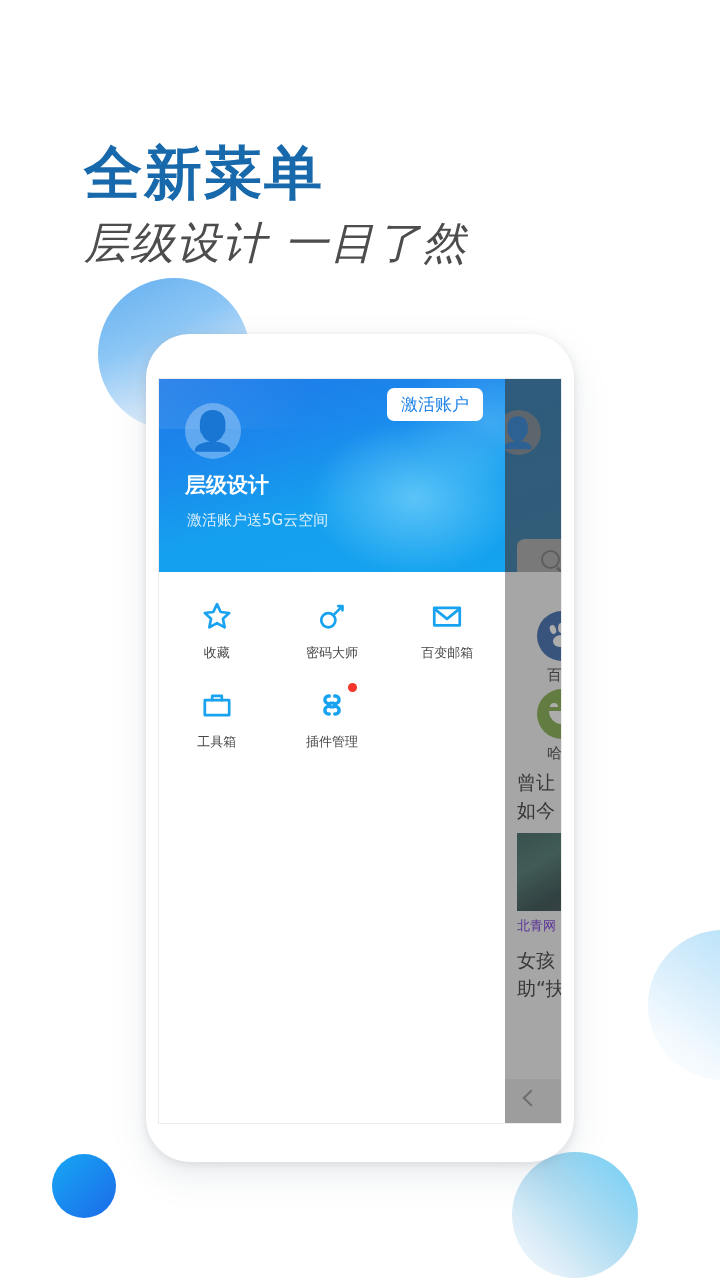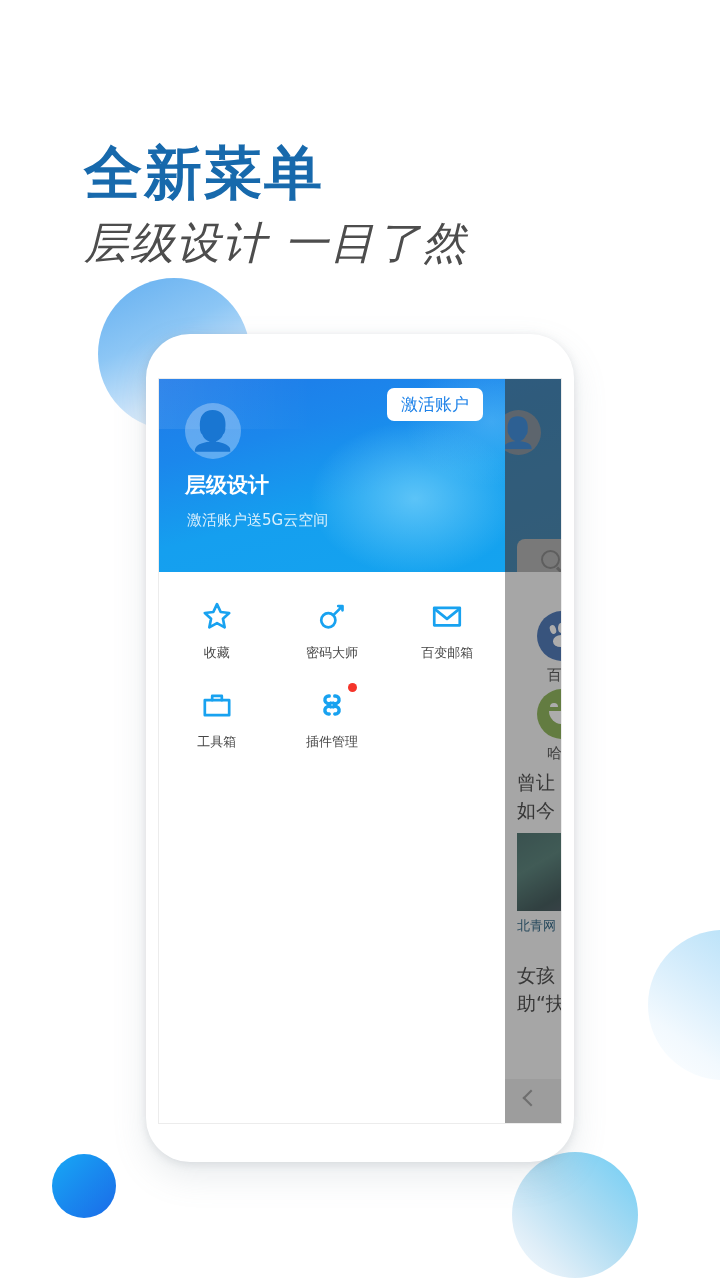--- a/index.html
+++ b/index.html
@@ -101,22 +101,22 @@
   .smile i { position:absolute; background:#fff; display:block; }
   .smile .e1 { width:8px; height:4px; left:3px;  top:2px; border-radius:4px 4px 0 0; }
   .smile .m  { width:26px; height:13px; left:2px; top:10px; border-radius:0 0 13px 13px; }
 
   #bg-news { position:absolute; left:350px; top:390px; right:0; }
   .news-head { font-size:19px; color:#2b2b2b; line-height:1.45; padding:0 0 0 8px; }
   .news-thumb {
     margin:9px 0 0 8px; width:110px; height:78px;
     background:linear-gradient(150deg,#2f5a56 0%,#3c6c63 30%,#1f3b3c 62%,#4a4560 100%);
   }
-  .news-src { margin:6px 0 0 8px; font-size:13px; color:#0c4a6e; }
-  .news-head2 { margin-top:27px; font-size:19px; color:#2b2b2b; line-height:1.45; padding:0 0 0 8px; }
+  .news-src { margin:6px 0 0 8px; font-size:13px; color:#6d28d9; }
+  .news-head2 { margin-top:12px; font-size:19px; color:#2b2b2b; line-height:1.45; padding:0 0 0 8px; }
   #bg-bottombar {
     position:absolute; left:0; right:0; bottom:0; height:44px; background:#e3e3e3;
   }
   #bg-bottombar .chev {
     position:absolute; left:366px; top:13px; width:12px; height:12px;
     border-left:2.5px solid #8e8e8e; border-bottom:2.5px solid #8e8e8e;
     transform:rotate(45deg);
   }
   #dim-overlay { position:absolute; left:0; top:0; right:0; bottom:0; background:rgba(70,70,70,.45); }
 

